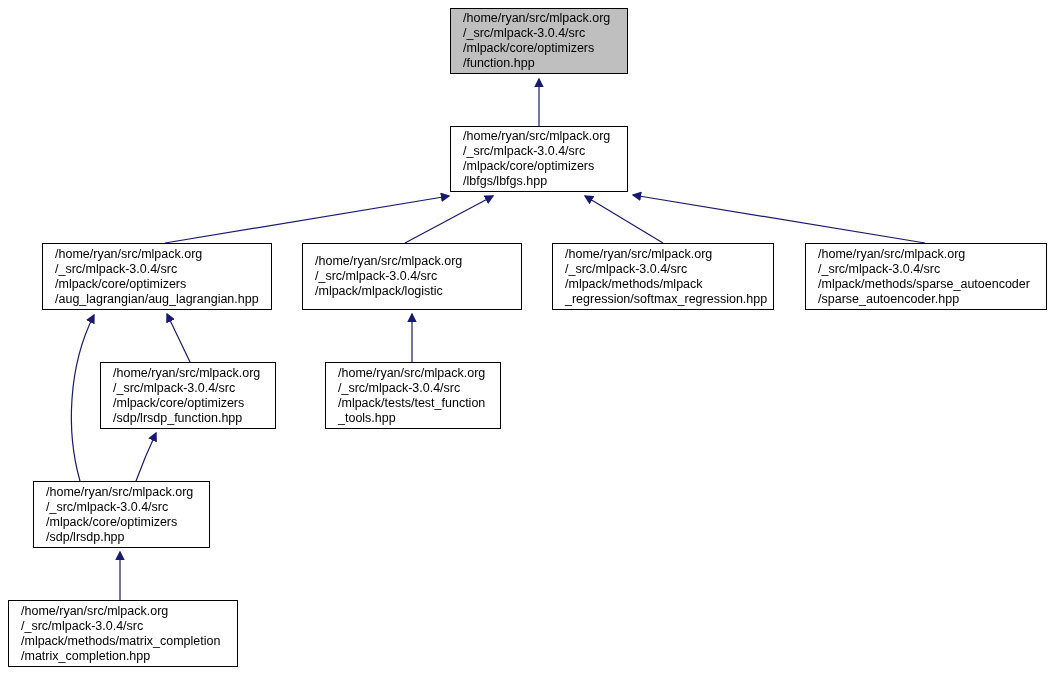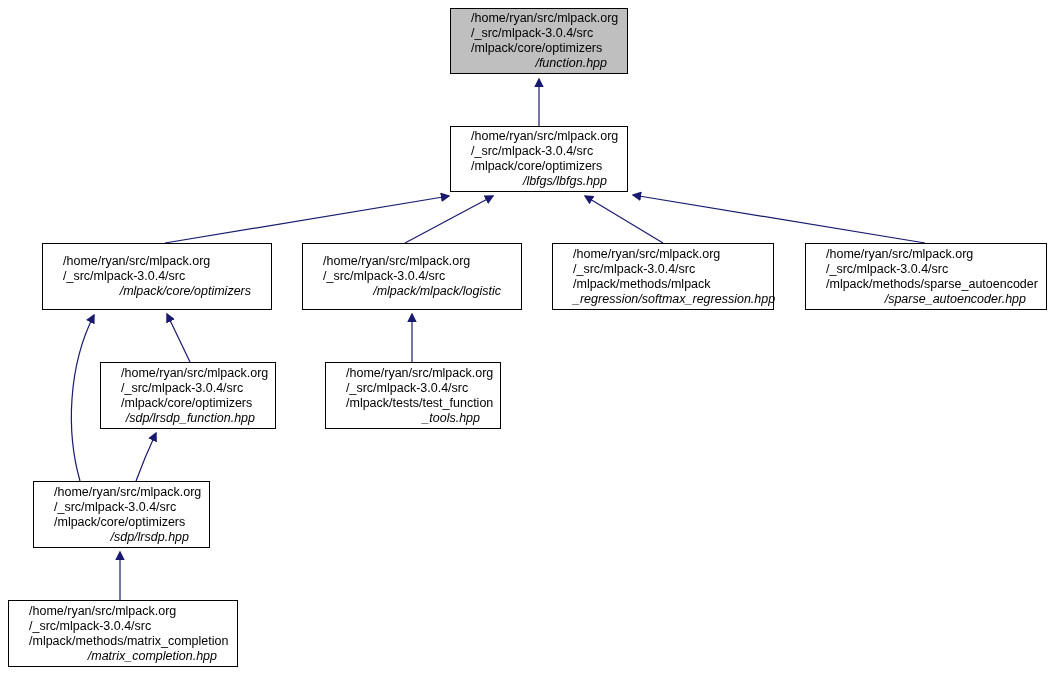--- a/index.html
+++ b/index.html
@@ -18,32 +18,32 @@
     pointer-events: none;
   }
   .node {
     position: absolute;
     box-sizing: border-box;
     border: 1px solid #000000;
     background: #ffffff;
     color: #000000;
     font-size: 12.5px;
     line-height: 15px;
-    padding: 2px 20px;
+    padding: 2px 12px;
     display: flex;
     flex-direction: column;
     justify-content: center;
     cursor: pointer;
   }
   .node span {
     display: block;
     white-space: nowrap;
     text-align: left;
   }
-  .node span:last-child { text-align: right; font-style: italic; }
+  .node span:last-child { text-align: left; }
   .node.highlight {
     background: #bfbfbf;
     cursor: default;
   }
 </style>
 </head>
 <body>
 
 <div class="graph">
 
@@ -76,20 +76,21 @@
     <span>/home/ryan/src/mlpack.org</span>
     <span>/_src/mlpack-3.0.4/src</span>
     <span>/mlpack/core/optimizers</span>
     <span>/lbfgs/lbfgs.hpp</span>
   </div>
 
   <div class="node" style="left:42px; top:243px; width:230px; height:67px;">
     <span>/home/ryan/src/mlpack.org</span>
     <span>/_src/mlpack-3.0.4/src</span>
     <span>/mlpack/core/optimizers</span>
+    <span>/aug_lagrangian/aug_lagrangian.hpp</span>
   </div>
 
   <div class="node" style="left:302px; top:243px; width:220px; height:67px;">
     <span>/home/ryan/src/mlpack.org</span>
     <span>/_src/mlpack-3.0.4/src</span>
     <span>/mlpack/mlpack/logistic</span>
   </div>
 
   <div class="node" style="left:552px; top:243px; width:222px; height:67px;">
     <span>/home/ryan/src/mlpack.org</span>

